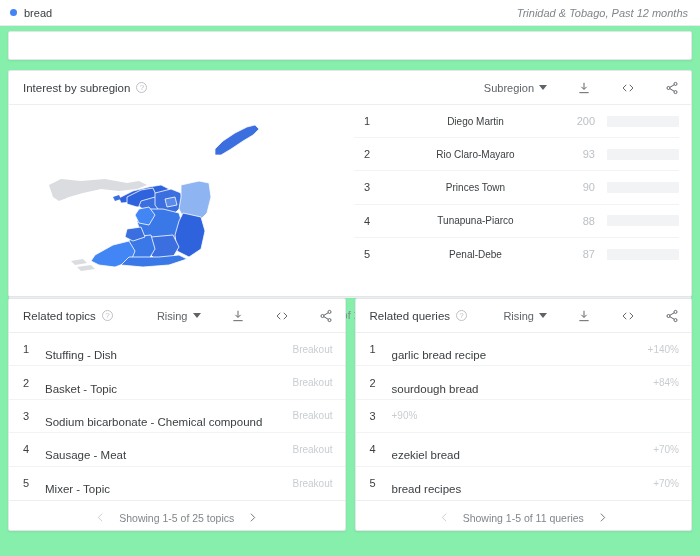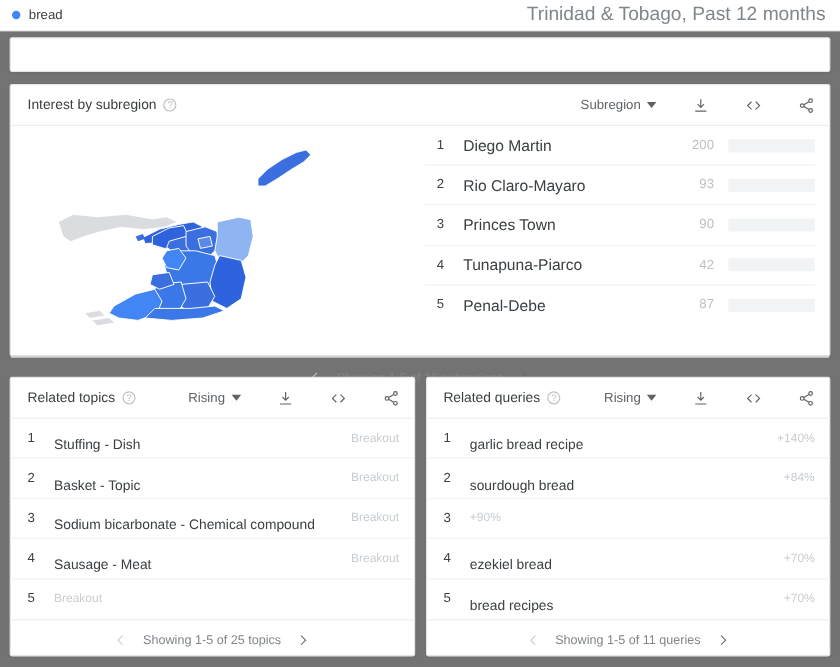--- a/index.html
+++ b/index.html
@@ -3,33 +3,33 @@
 <meta charset="utf-8">
 <style>
   * { box-sizing: border-box; margin: 0; padding: 0; }
   html, body {
     width: 700px; height: 556px;
     background: #f1f3f4;
     font-family: "Liberation Sans", sans-serif;
     overflow: hidden;
     -webkit-font-smoothing: antialiased;
   }
-  .page { width: 700px; height: 556px; position: relative; background: #737373; }
+  .page { width: 700px; height: 556px; position: relative; background: #86efac; }
 
   
   .topbar {
     height: 26px; background: #fff;
     display: flex; align-items: center;
     padding: 0 12px 0 10px;
     border-bottom: 1px solid #e8eaed;
   }
   .term-wrap { display: flex; align-items: center; gap: 7px; }
   .term-dot { width: 7px; height: 7px; border-radius: 50%; background: #4285f4; flex: none; }
   .term-label { font-size: 11px; color: #3c4043; }
-  .topbar-right { margin-left: auto; font-size: 16px; color: #80868b; }
+  .topbar-right { margin-left: auto; font-size: 11px; color: #80868b; font-style: italic; }
 
   
   .card {
     background: #fff;
     border: 1px solid #e4e6e8;
     border-radius: 2px;
     box-shadow: 0 1px 2px rgba(60,64,67,.10);
   }
 
   .spacer-card { position: absolute; left: 8px; top: 31px; width: 684px; height: 29px; }
@@ -63,39 +63,39 @@
   .map-col { width: 345px; position: relative; }
   .map-col svg { position: absolute; left: 0; top: 0; width: 345px; height: 192px; }
 
   .list-col { flex: 1; padding: 0 12px 0 0; }
   .row {
     display: flex; align-items: center; height: 33.2px;
     border-bottom: 1px solid #f1f3f4; padding-left: 10px;
   }
   .row:last-child { border-bottom: none; }
   .rank { width: 22px; font-size: 11px; color: #3c4043; flex: none; }
-  .rname { font-size: 13px; color: #3c4043; flex: 1; }
+  .rname { font-size: 10px; color: #3c4043; flex: 1; text-align: center; }
   .rval { font-size: 11px; color: #bdc1c6; width: 30px; text-align: right; flex: none; }
   .bar-track {
     width: 72px; height: 11px; background: #f1f3f4;
     margin-left: 12px; flex: none; border-radius: 1px; overflow: hidden;
   }
   .bar-fill { height: 100%; background: #3b78e7; border-radius: 1px; }
 
   
   .pager {
     height: 34px; display: flex; align-items: center; justify-content: center;
     gap: 12px; border-top: 1px solid #eceff1;
   }
   .pager-text { font-size: 10.5px; color: #80868b; }
   .chev { width: 13px; height: 13px; stroke: #c3c7cb; stroke-width: 1.6; fill: none; }
   .chev.active { stroke: #5f6368; }
 
   
-  .bottom-row { position: absolute; left: 8px; top: 314px; width: 684px; display: flex; gap: 9px; }
+  .bottom-row { position: absolute; left: 8px; top: 298px; width: 684px; display: flex; gap: 9px; }
   .bpanel { width: 337.5px; height: 233px; }
   .brow {
     display: flex; align-items: center; height: 33.4px;
     border-bottom: 1px solid #f1f3f4; padding: 0 12px 0 14px;
   }
   .brow:last-child { border-bottom: none; }
   .bname { font-size: 11.5px; color: #3c4043; flex: 1; margin-top: 12px; }
   .bval { font-size: 10px; color: #c9cdd1; flex: none; }
   .blist { height: 167px; }
 </style>
@@ -196,21 +196,21 @@
         </div>
         <div class="row">
           <span class="rank">3</span>
           <span class="rname">Princes Town</span>
           <span class="rval">90</span>
           <span class="bar-track"><span class="bar-fill" style="width: 90%;"></span></span>
         </div>
         <div class="row">
           <span class="rank">4</span>
           <span class="rname">Tunapuna-Piarco</span>
-          <span class="rval">42</span>
+          <span class="rval">88</span>
           <span class="bar-track"><span class="bar-fill" style="width: 88%;"></span></span>
         </div>
         <div class="row">
           <span class="rank">5</span>
           <span class="rname">Penal-Debe</span>
           <span class="rval">87</span>
           <span class="bar-track"><span class="bar-fill" style="width: 87%;"></span></span>
         </div>
       </div>
     </div>
@@ -267,20 +267,21 @@
           <span class="bname">Sodium bicarbonate - Chemical compound</span>
           <span class="bval">Breakout</span>
         </div>
         <div class="brow">
           <span class="rank">4</span>
           <span class="bname">Sausage - Meat</span>
           <span class="bval">Breakout</span>
         </div>
         <div class="brow">
           <span class="rank">5</span>
+          <span class="bname">Mixer - Topic</span>
           <span class="bval">Breakout</span>
         </div>
       </div>
       <div class="pager">
         <svg class="chev" viewBox="0 0 24 24">
             <path d="M15 5l-7 7 7 7"></path>
           </svg>
         <span class="pager-text">Showing 1-5 of 25 topics</span>
         <svg class="chev active" viewBox="0 0 24 24">
             <path d="M9 5l7 7-7 7"></path>

